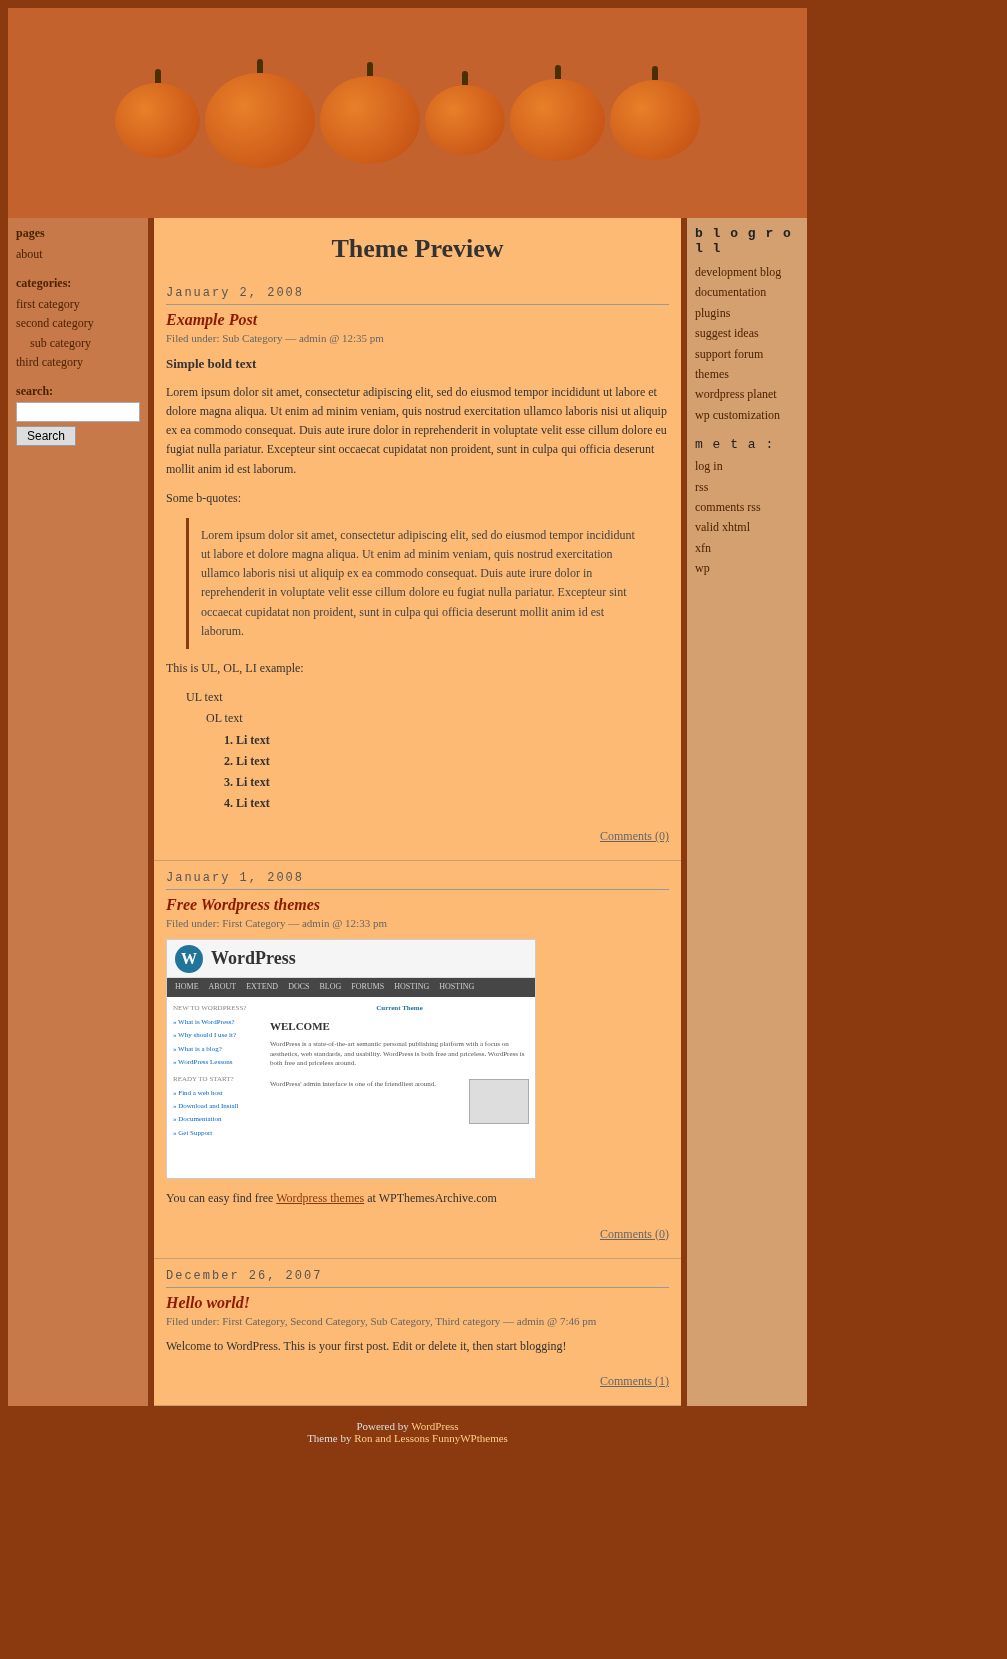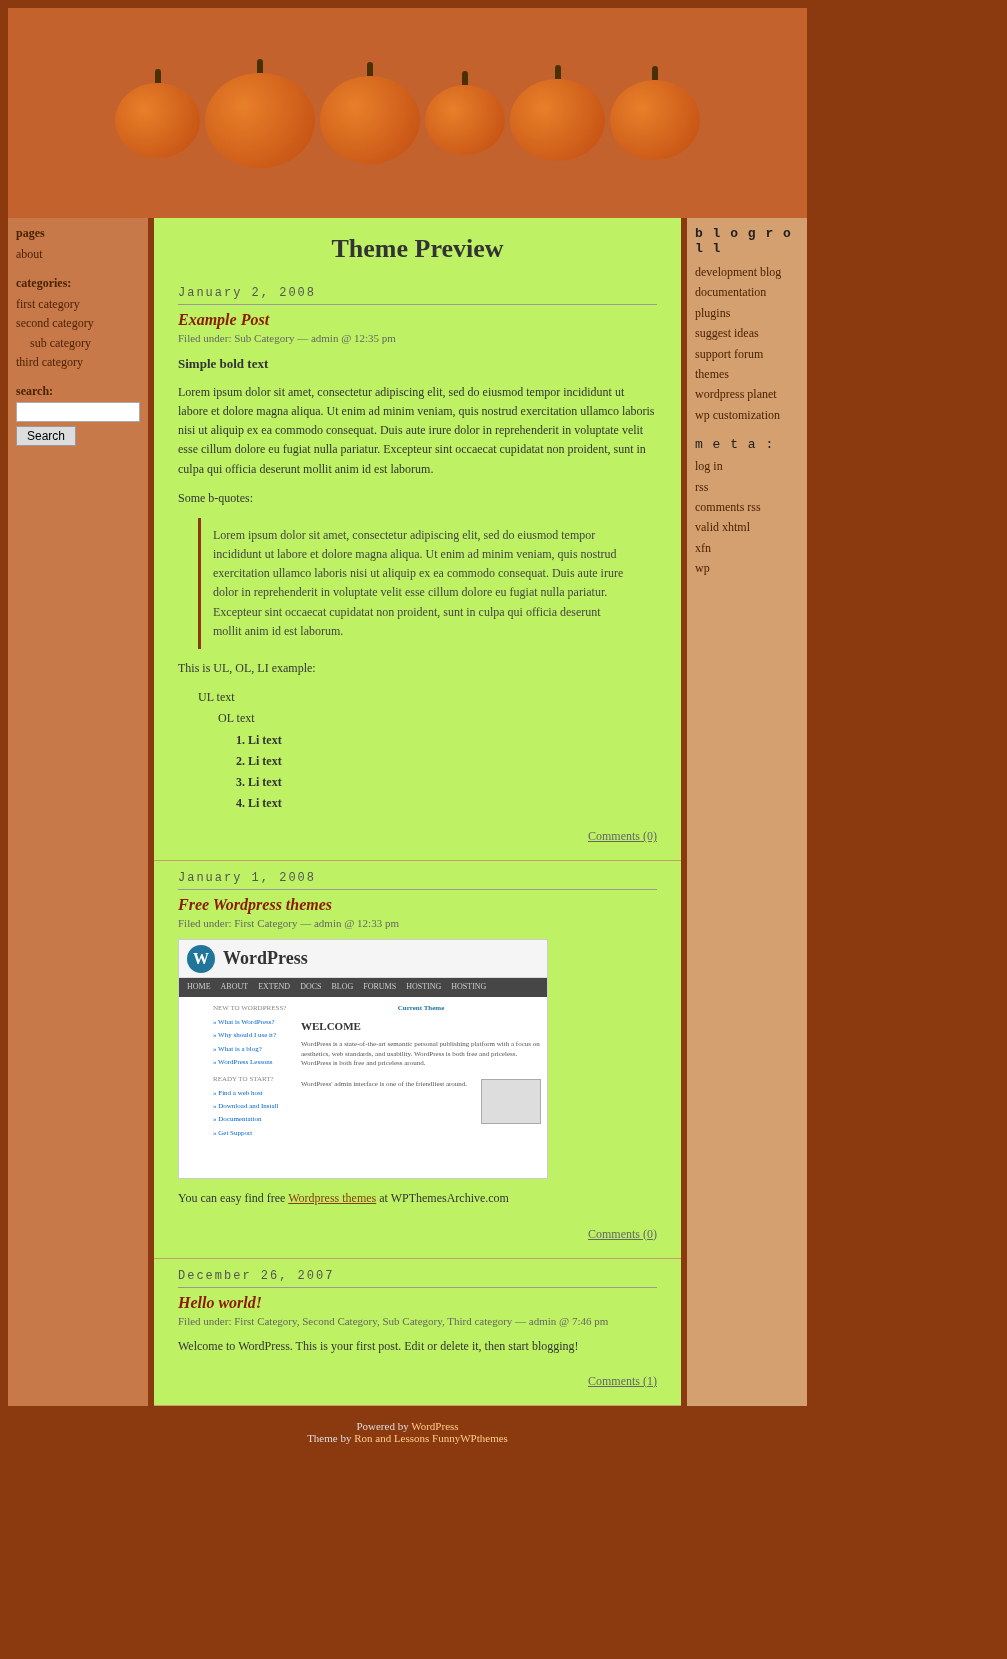--- a/index.html
+++ b/index.html
@@ -60,33 +60,33 @@
     }
     .search-btn {
       background: #ddd;
       border: 1px solid #999;
       padding: 2px 10px;
       font-size: 12px;
       cursor: pointer;
     }
     #content {
       flex: 1;
-      background: #bef264;
+      background: #fdba74;
       padding: 0;
     }
     .site-title {
       text-align: center;
       font-size: 26px;
       font-weight: bold;
       color: #333;
       padding: 16px 0 12px;
       font-family: Georgia, serif;
     }
     .post {
-      padding: 10px 24px 16px;
+      padding: 10px 12px 16px;
       border-bottom: 1px solid #c8a070;
     }
     .post-date {
       font-size: 12px;
       letter-spacing: 2px;
       color: #555;
       border-bottom: 1px solid #999;
       padding-bottom: 4px;
       margin-bottom: 6px;
       font-family: 'Courier New', monospace;
@@ -166,23 +166,22 @@
       padding: 3px 8px;
       display: flex;
       gap: 10px;
     }
     .wp-nav-item {
       color: #ccc;
       font-size: 8px;
     }
     .wp-body {
       display: flex;
-      gap: 8px;
+      gap: 17px;
       padding: 6px;
-      margin-left: 28px;
     }
     .wp-sidebar-mini {
       width: 80px;
       font-size: 7px;
       color: #555;
     }
     .wp-main-mini {
       flex: 1;
       font-size: 7px;
       color: #333;

